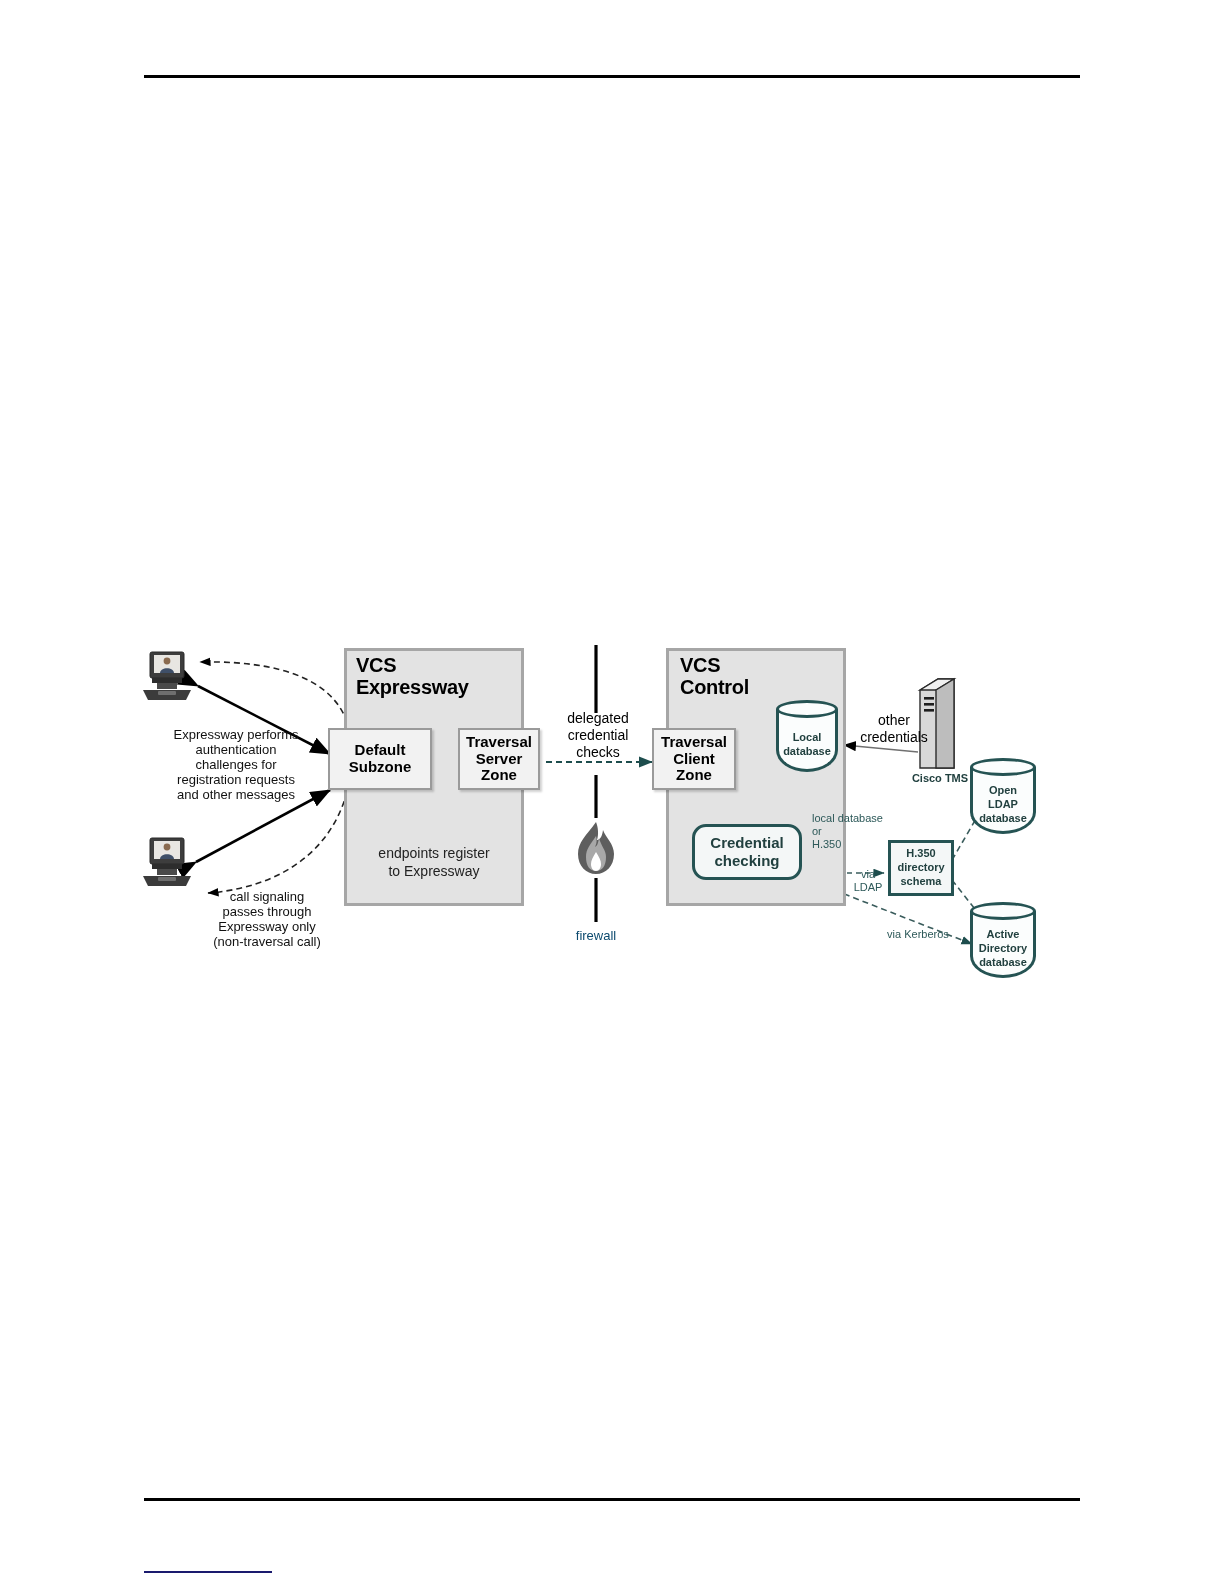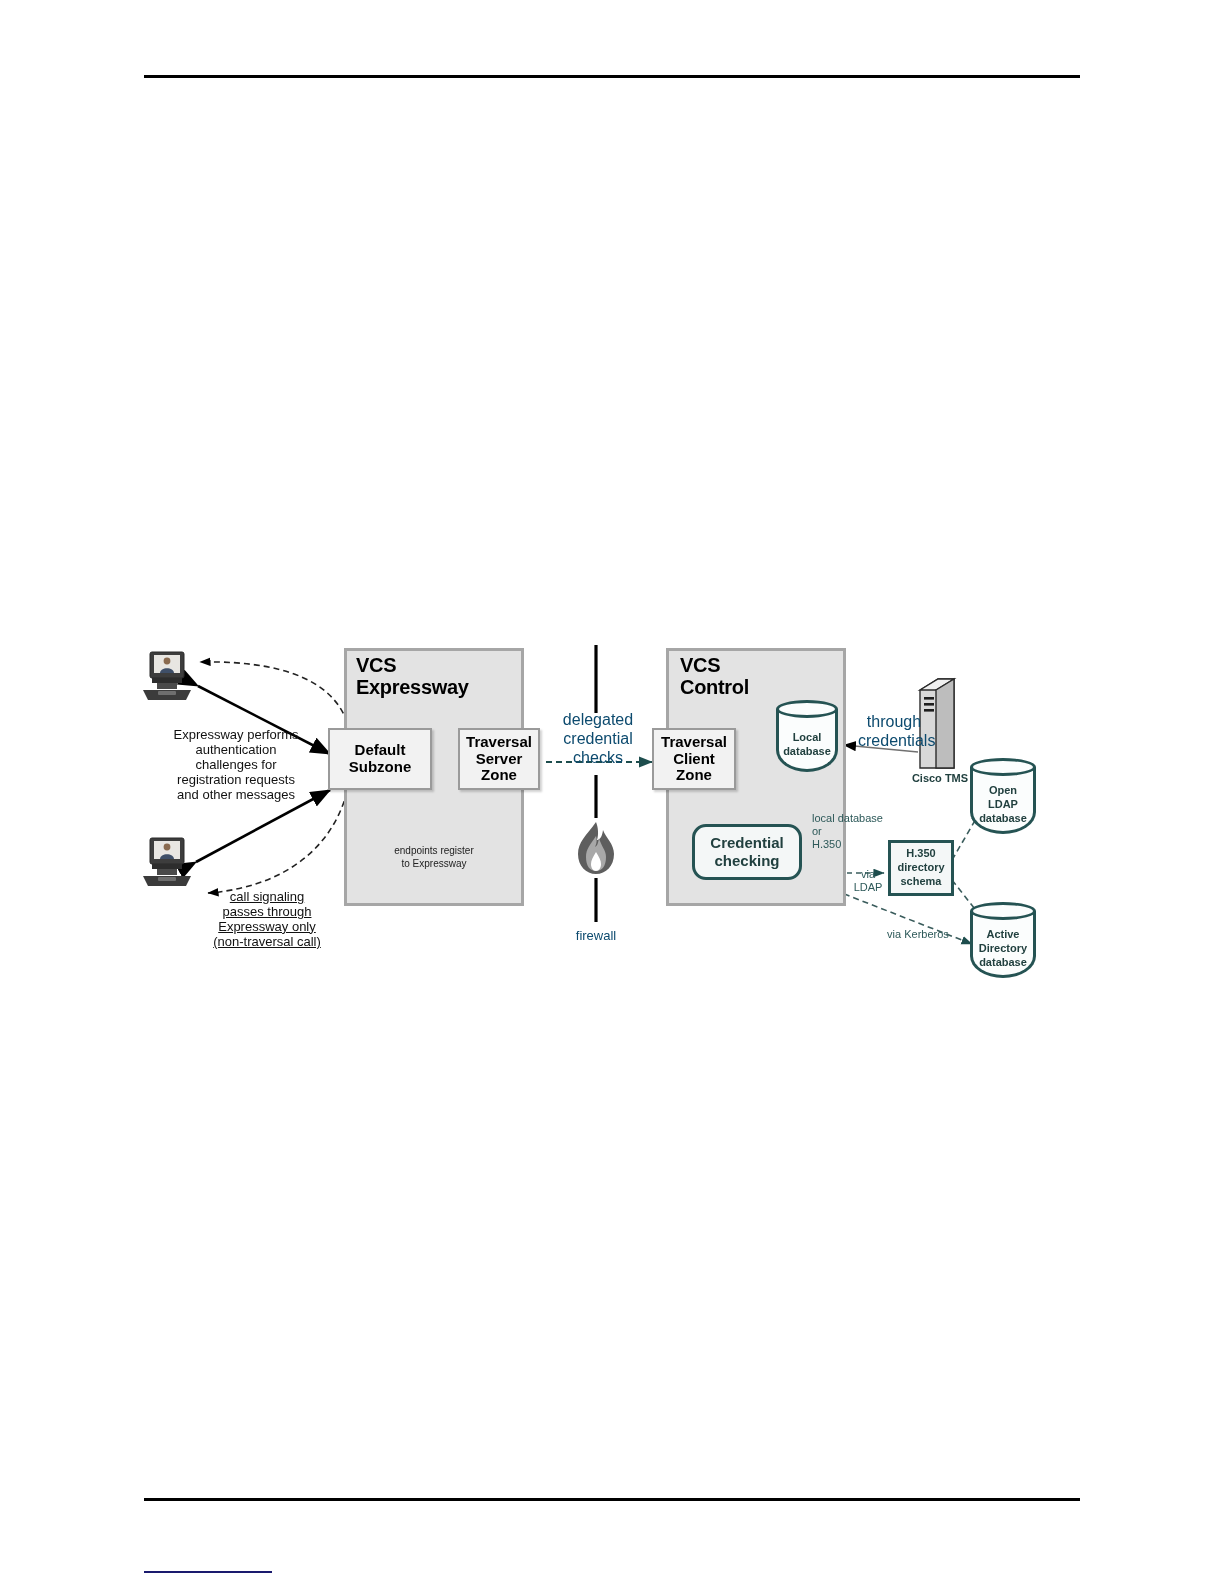--- a/index.html
+++ b/index.html
@@ -24,37 +24,37 @@
     position:absolute;font-weight:bold;font-size:20px;color:#000;
     line-height:1.1;letter-spacing:-0.3px;
   }
   .zone-box{
     position:absolute;background:#f2f2f2;border:2px solid #9a9a9a;
     box-sizing:border-box;display:flex;align-items:center;justify-content:center;
     text-align:center;font-weight:bold;font-size:15px;color:#000;line-height:1.12;
     box-shadow:2px 2px 2px rgba(0,0,0,0.18);
   }
   .zone-note{
-    position:absolute;text-align:center;font-size:10px;color:#222;line-height:1.25;
+    position:absolute;text-align:center;font-size:14px;color:#222;line-height:1.25;
   }
 
   .rounded-box{
     position:absolute;background:#f4f7f7;border:3px solid #255353;border-radius:14px;
     box-sizing:border-box;display:flex;align-items:center;justify-content:center;
     text-align:center;font-weight:bold;font-size:15px;color:#21403f;line-height:1.2;
   }
   .teal-box{
     position:absolute;background:#f4f7f7;border:3px solid #255353;
     box-sizing:border-box;display:flex;align-items:center;justify-content:center;
     text-align:center;font-weight:bold;font-size:11px;color:#21403f;line-height:1.25;
   }
 
   
   .lbl{position:absolute;font-size:13px;color:#111;text-align:center;line-height:1.15;}
-  .lbl-teal{position:absolute;font-size:16px;color:#0c4a6e;text-align:center;line-height:1.2;}
+  .lbl-teal{position:absolute;font-size:14px;color:#000000;text-align:center;line-height:1.2;}
   .lbl-sm{position:absolute;font-size:11px;color:#2d5959;text-align:center;line-height:1.2;}
 
   
   .cyl{position:absolute;}
   .cyl .cap{
     position:absolute;left:0;top:0;width:100%;height:18px;
     border:3px solid #255353;border-radius:50%/50%;background:#fbfdfd;box-sizing:border-box;z-index:3;
   }
   .cyl .body{
     position:absolute;left:0;top:9px;width:100%;bottom:0;
@@ -236,32 +236,32 @@
 Directory
 database</div>
   </div>
 
   <div class="lbl" style="left:140px;top:728px;width:192px;white-space:pre-line;">Expressway performs
 authentication
 challenges for
 registration requests
 and other messages</div>
 
-  <div class="lbl" style="left:182px;top:890px;width:170px;white-space:pre-line;text-decoration:underline;">call signaling
+  <div class="lbl" style="left:182px;top:890px;width:170px;white-space:pre-line;">call signaling
 passes through
 Expressway only
 (non-traversal call)</div>
 
   <div class="lbl-teal" style="left:552px;top:710px;width:92px;white-space:pre-line;">delegated
 credential
 checks</div>
 
   <div class="firewall-label" style="left:556px;top:928px;width:80px;">firewall</div>
 
-  <div class="lbl-teal" style="left:858px;top:712px;width:72px;white-space:pre-line;">through
+  <div class="lbl-teal" style="left:858px;top:712px;width:72px;white-space:pre-line;">other
 credentials</div>
 
   <div class="lbl-sm" style="left:812px;top:812px;width:84px;text-align:left;white-space:pre-line;">local database
 or
 H.350</div>
 
   <div class="lbl-sm" style="left:846px;top:868px;width:44px;white-space:pre-line;">via
 LDAP</div>
 
   <div class="lbl-sm" style="left:874px;top:928px;width:88px;">via Kerberos</div>

